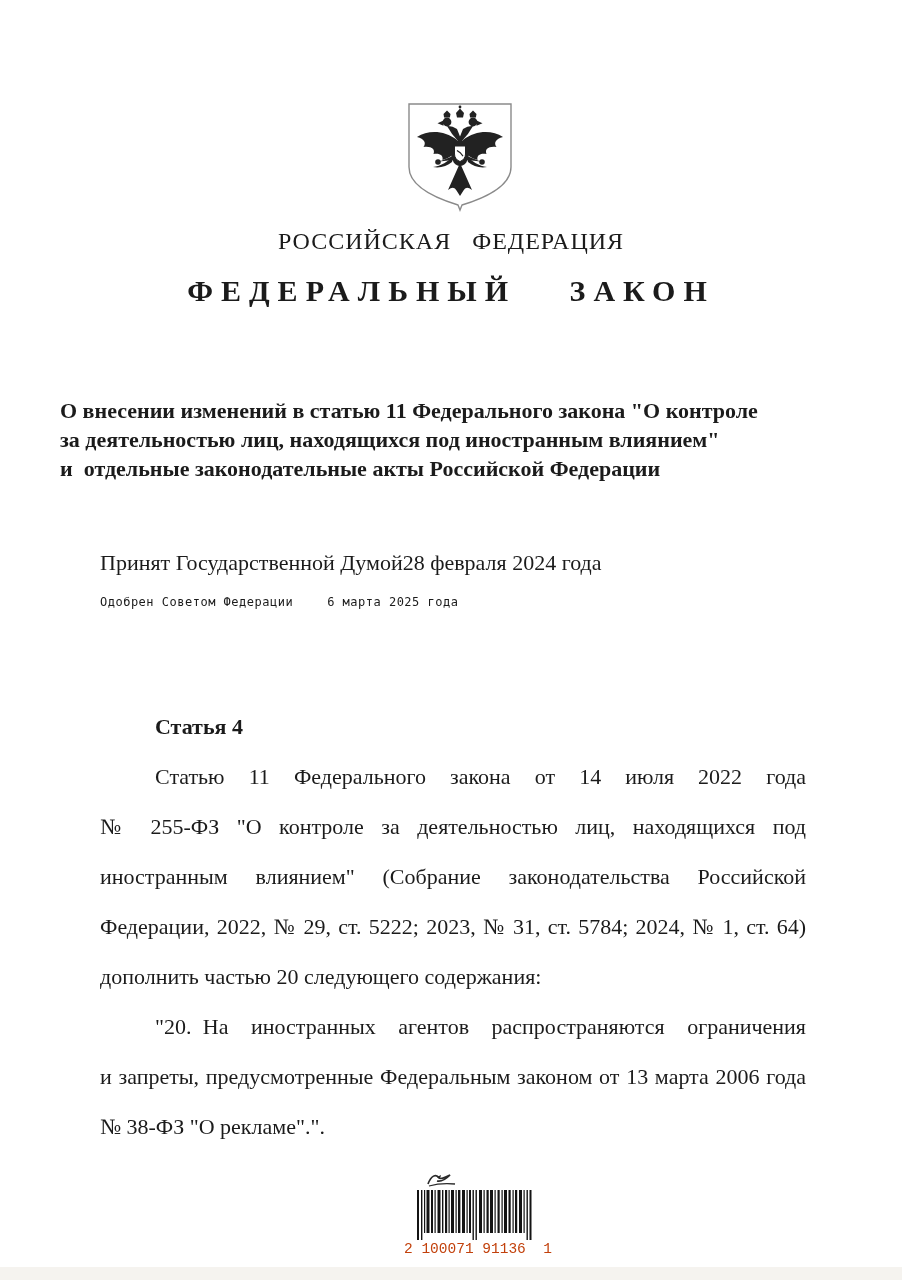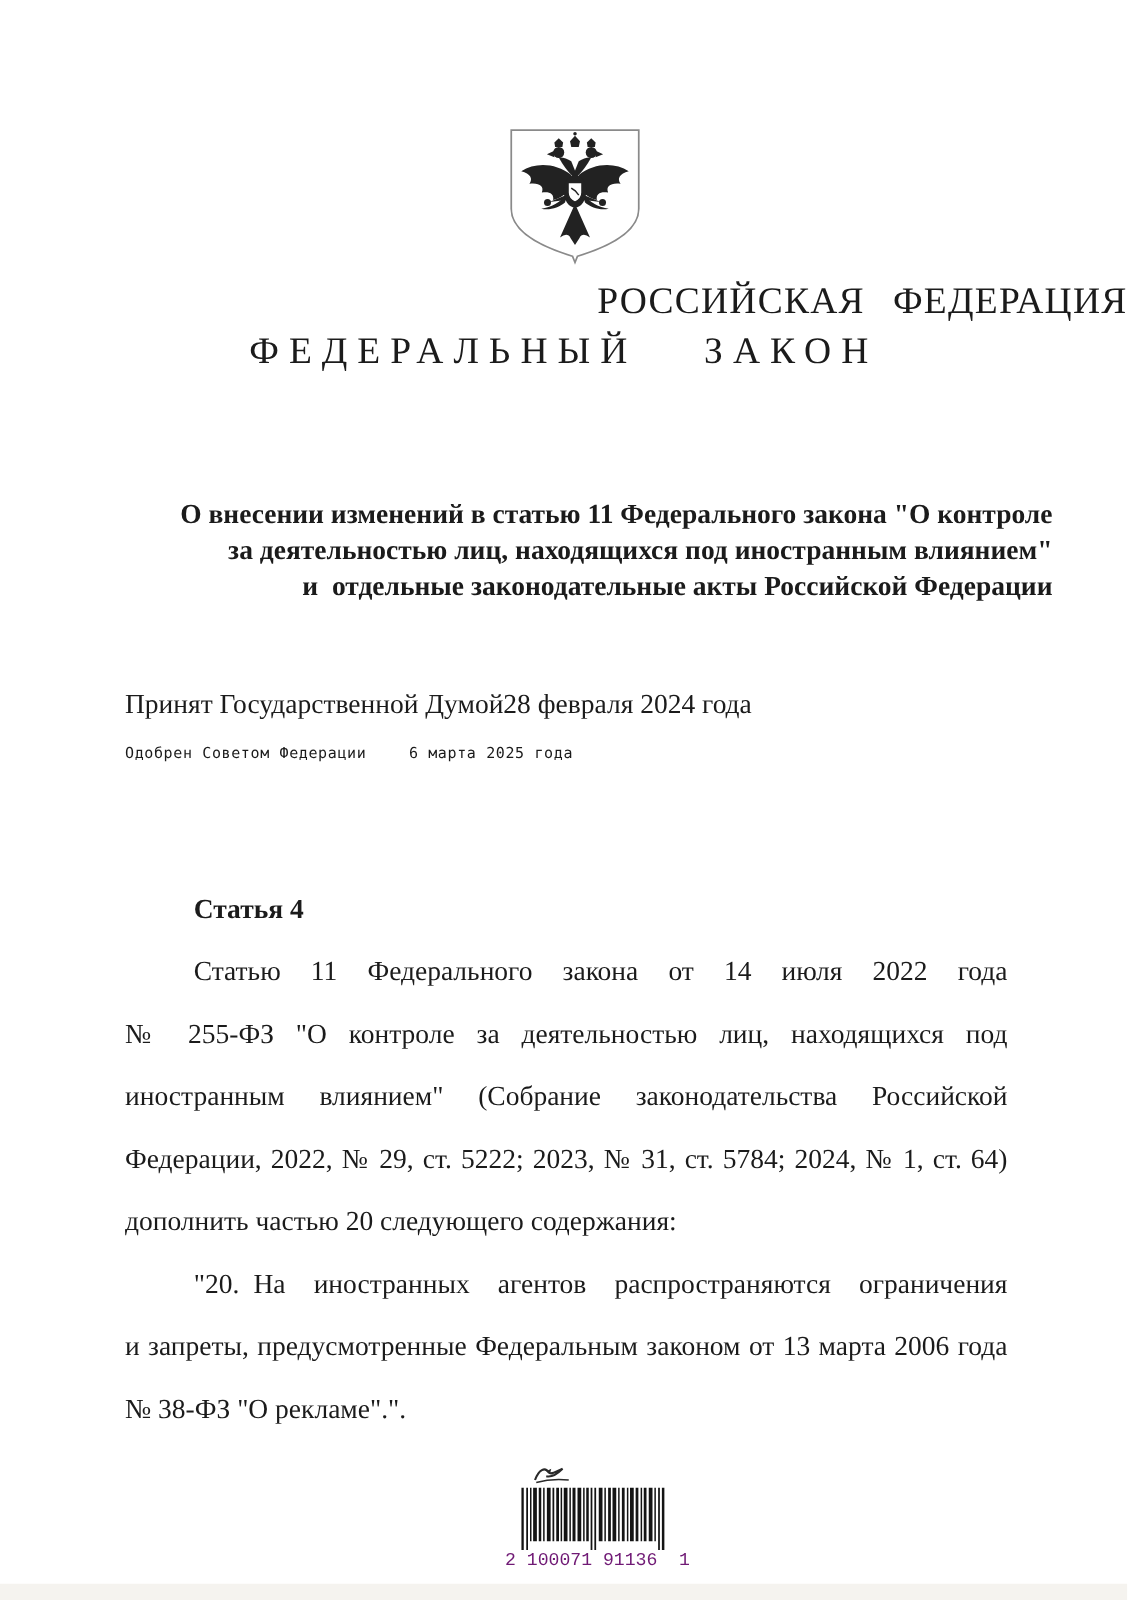--- a/index.html
+++ b/index.html
@@ -6,31 +6,31 @@
   .page{
     position:relative; width:902px; height:1280px; background:#ffffff;
     font-family:"Liberation Serif", serif; color:#1b1b1b; overflow:hidden;
   }
   
   .emblem{position:absolute; left:402px; top:100px; width:116px; height:114px;}
   .emblem svg{width:100%; height:100%; display:block;}
 
   
   .country{
-    position:absolute; left:0; top:226px; width:902px; text-align:right;
-    font-size:30px; line-height:30px; letter-spacing:1px; word-spacing:14px;
+    position:absolute; left:0; top:226px; width:902px; text-align:center;
+    font-size:24px; line-height:30px; letter-spacing:1px; word-spacing:14px;
     font-weight:500; white-space:pre;
   }
   .doctype{
-    position:absolute; left:0; top:262px; width:902px; text-align:center;
-    font-size:30px; line-height:38px; font-weight:normal;
+    position:absolute; left:0; top:272px; width:902px; text-align:center;
+    font-size:30px; line-height:38px; font-weight:bold;
     letter-spacing:8px; word-spacing:38px; white-space:pre;
   }
   .law-title{
-    position:absolute; left:60px; top:396px; width:782px; text-align:right;
+    position:absolute; left:60px; top:396px; width:782px; text-align:left;
     font-size:22px; line-height:29px; font-weight:bold;
   }
   .law-title .t-line{white-space:pre;}
 
   
   .adoption{position:absolute; left:100px; top:548px; width:636px;}
   .adoption-row{display:flex; line-height:30px;}
   .adoption-row.serif{font-size:22px; margin-bottom:9px;}
   .adoption-row.mono{font-family:"DejaVu Sans Mono", monospace; font-size:12px; letter-spacing:0.5px;gap:34px;}
 
@@ -47,21 +47,21 @@
   .b-line.first{text-indent:55px;}
   .b-line.last{text-align:left; text-align-last:left;}
 
   
   .barcode-block{position:absolute; left:400px; top:1170px; width:170px;}
   .scribble{display:block; margin-left:24px; width:36px; height:20px;}
   .bars{display:block; margin-left:17px; width:115px; height:50px; margin-top:0px;}
   .barcode-number{
     margin-top:1px; margin-left:4px; width:150px;
     font-family:"Liberation Mono", monospace; font-size:14.5px; letter-spacing:0px;
-    white-space:pre; color:#701a75;
+    white-space:pre; color:#c2410c;
   }
   .page-edge{position:absolute; left:0; bottom:0; width:902px; height:13px; background:#f5f3ef;}
 </style>
 </head>
 <body>
 
 <div class="page">
 
   <div class="emblem">
     <svg viewBox="0 0 116 112" xmlns="http://www.w3.org/2000/svg">

